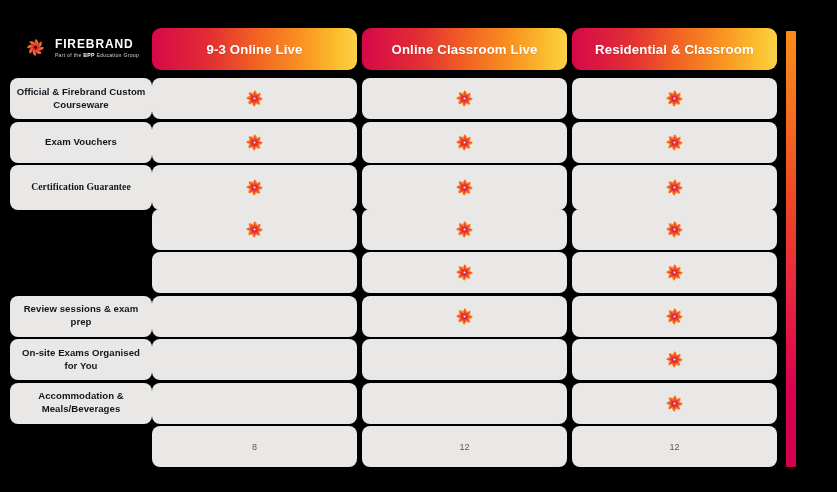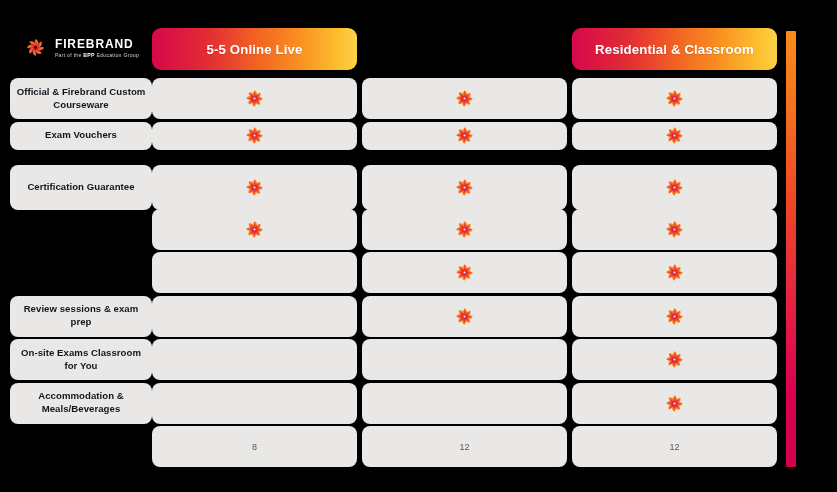--- a/index.html
+++ b/index.html
@@ -171,21 +171,22 @@
           </g>
         </g>
       </svg>
     </div>
     <div class="brand-text">
       <div class="brand-name">FIREBRAND</div>
       <div class="brand-tag"><span>Part of the </span><b>BPP</b><span> Education Group</span></div>
     </div>
   </div>
 
-  <div class="hdr col-1">5-5 Online Live</div>
+  <div class="hdr col-1">9-3 Online Live</div>
+  <div class="hdr col-2">Online Classroom Live</div>
   <div class="hdr col-3">Residential &amp; Classroom</div>
 
   <div class="grid" id="grid">
       <div class="row" style="top: 0px; height: 41px;">
         <div class="cell label col-label">Official &amp; Firebrand Custom Courseware</div>
         <div class="cell col-1">
           <svg viewBox="0 0 100 100" class="tick">
             <g fill="url(#gTick)" transform="translate(50,50)">
               <g transform="rotate(0)">
                 <path d="M0,-36 C10,-31 14,-21 10,-11 C7,-3 0,-1 -2,-8 C-5,-18 -6,-29 0,-36 Z"></path>
@@ -268,21 +269,21 @@
               <g transform="rotate(270)">
                 <path d="M0,-36 C10,-31 14,-21 10,-11 C7,-3 0,-1 -2,-8 C-5,-18 -6,-29 0,-36 Z"></path>
               </g>
               <g transform="rotate(315)">
                 <path d="M0,-36 C10,-31 14,-21 10,-11 C7,-3 0,-1 -2,-8 C-5,-18 -6,-29 0,-36 Z"></path>
               </g>
             </g>
           </svg>
         </div>
       </div>
-      <div class="row" style="top: 43.5px; height: 28px; border-radius: 13px;">
+      <div class="row" style="top: 43.5px; height: 41px; border-radius: 13px;">
         <div class="cell label col-label">Exam Vouchers</div>
         <div class="cell col-1">
           <svg viewBox="0 0 100 100" class="tick">
             <g fill="url(#gTick)" transform="translate(50,50)">
               <g transform="rotate(0)">
                 <path d="M0,-36 C10,-31 14,-21 10,-11 C7,-3 0,-1 -2,-8 C-5,-18 -6,-29 0,-36 Z"></path>
               </g>
               <g transform="rotate(45)">
                 <path d="M0,-36 C10,-31 14,-21 10,-11 C7,-3 0,-1 -2,-8 C-5,-18 -6,-29 0,-36 Z"></path>
               </g>
@@ -361,21 +362,21 @@
               <g transform="rotate(270)">
                 <path d="M0,-36 C10,-31 14,-21 10,-11 C7,-3 0,-1 -2,-8 C-5,-18 -6,-29 0,-36 Z"></path>
               </g>
               <g transform="rotate(315)">
                 <path d="M0,-36 C10,-31 14,-21 10,-11 C7,-3 0,-1 -2,-8 C-5,-18 -6,-29 0,-36 Z"></path>
               </g>
             </g>
           </svg>
         </div>
       </div>
-      <div class="row" style="top: 87px; height: 45px;">
+      <div class="row" style="top: 87px; height: 45px; font-family: Liberation Serif, serif;">
         <div class="cell label col-label">Certification Guarantee</div>
         <div class="cell col-1">
           <svg viewBox="0 0 100 100" class="tick">
             <g fill="url(#gTick)" transform="translate(50,50)">
               <g transform="rotate(0)">
                 <path d="M0,-36 C10,-31 14,-21 10,-11 C7,-3 0,-1 -2,-8 C-5,-18 -6,-29 0,-36 Z"></path>
               </g>
               <g transform="rotate(45)">
                 <path d="M0,-36 C10,-31 14,-21 10,-11 C7,-3 0,-1 -2,-8 C-5,-18 -6,-29 0,-36 Z"></path>
               </g>
@@ -674,21 +675,21 @@
                 <path d="M0,-36 C10,-31 14,-21 10,-11 C7,-3 0,-1 -2,-8 C-5,-18 -6,-29 0,-36 Z"></path>
               </g>
               <g transform="rotate(315)">
                 <path d="M0,-36 C10,-31 14,-21 10,-11 C7,-3 0,-1 -2,-8 C-5,-18 -6,-29 0,-36 Z"></path>
               </g>
             </g>
           </svg>
         </div>
       </div>
       <div class="row" style="top: 261px; height: 41px;">
-        <div class="cell label col-label">On-site Exams Classroom for You</div>
+        <div class="cell label col-label">On-site Exams Organised for You</div>
         <div class="cell col-1 empty"></div>
         <div class="cell col-2 empty"></div>
         <div class="cell col-3">
           <svg viewBox="0 0 100 100" class="tick">
             <g fill="url(#gTick)" transform="translate(50,50)">
               <g transform="rotate(0)">
                 <path d="M0,-36 C10,-31 14,-21 10,-11 C7,-3 0,-1 -2,-8 C-5,-18 -6,-29 0,-36 Z"></path>
               </g>
               <g transform="rotate(45)">
                 <path d="M0,-36 C10,-31 14,-21 10,-11 C7,-3 0,-1 -2,-8 C-5,-18 -6,-29 0,-36 Z"></path>

